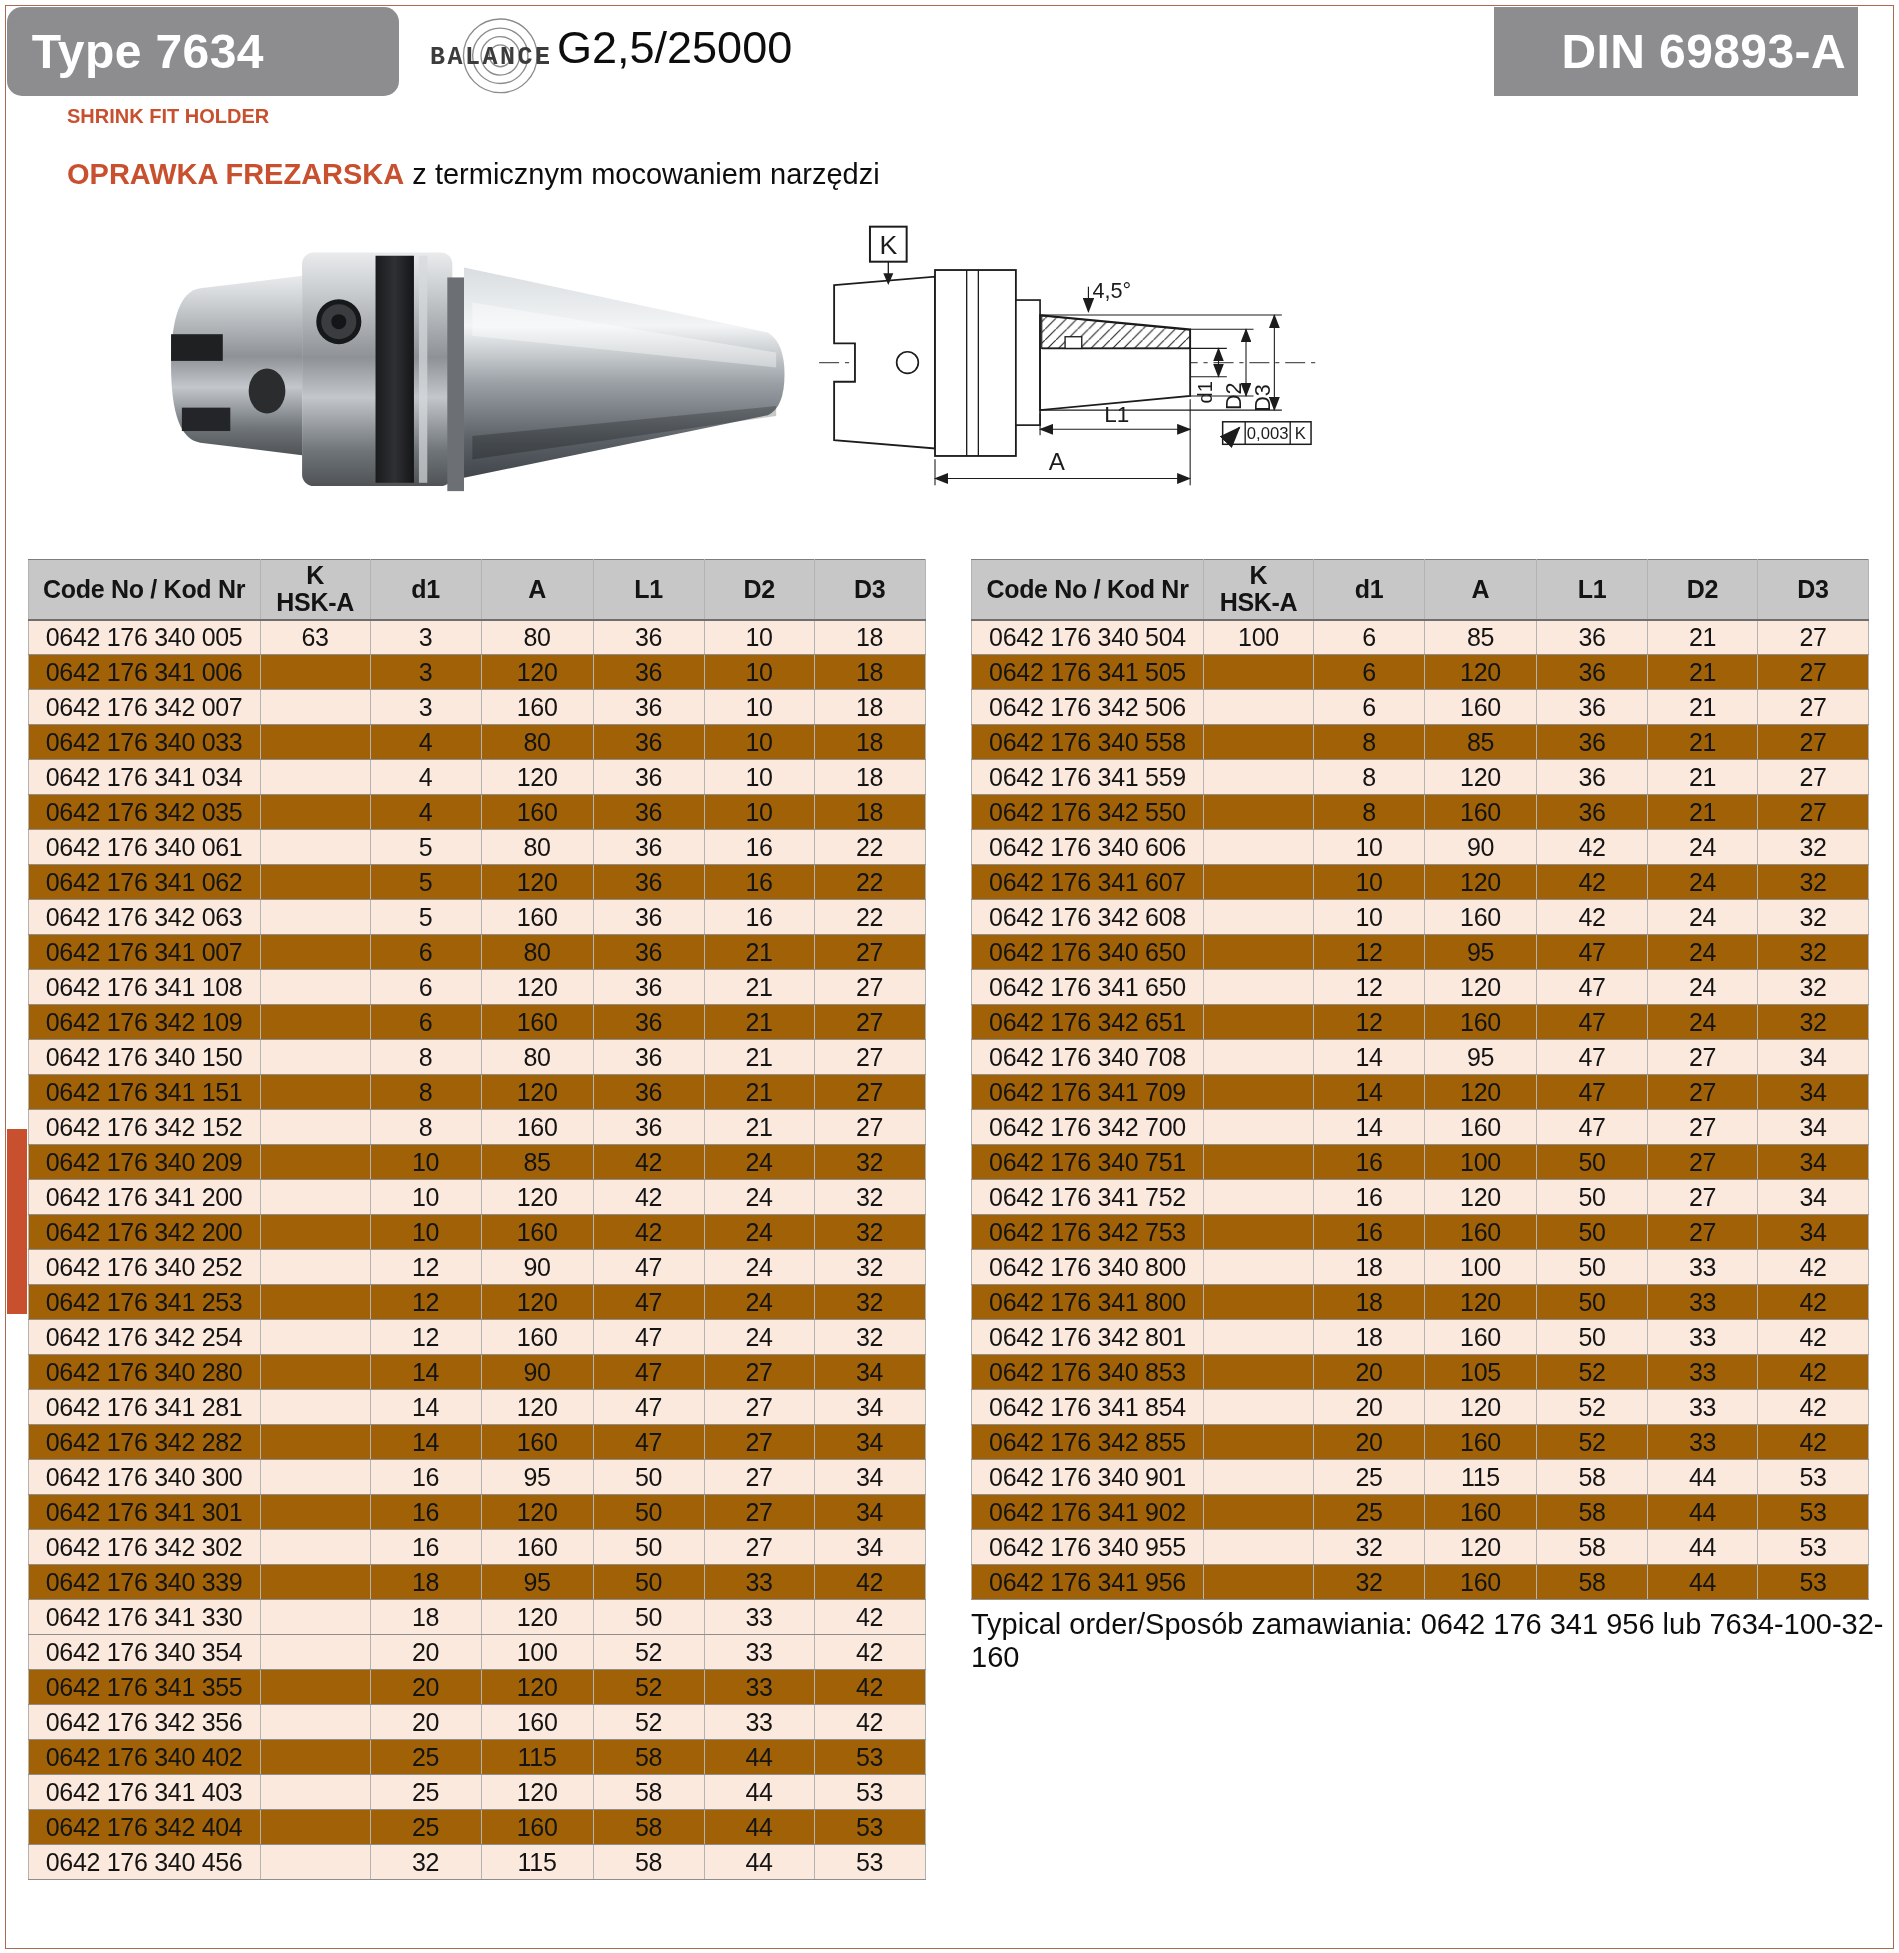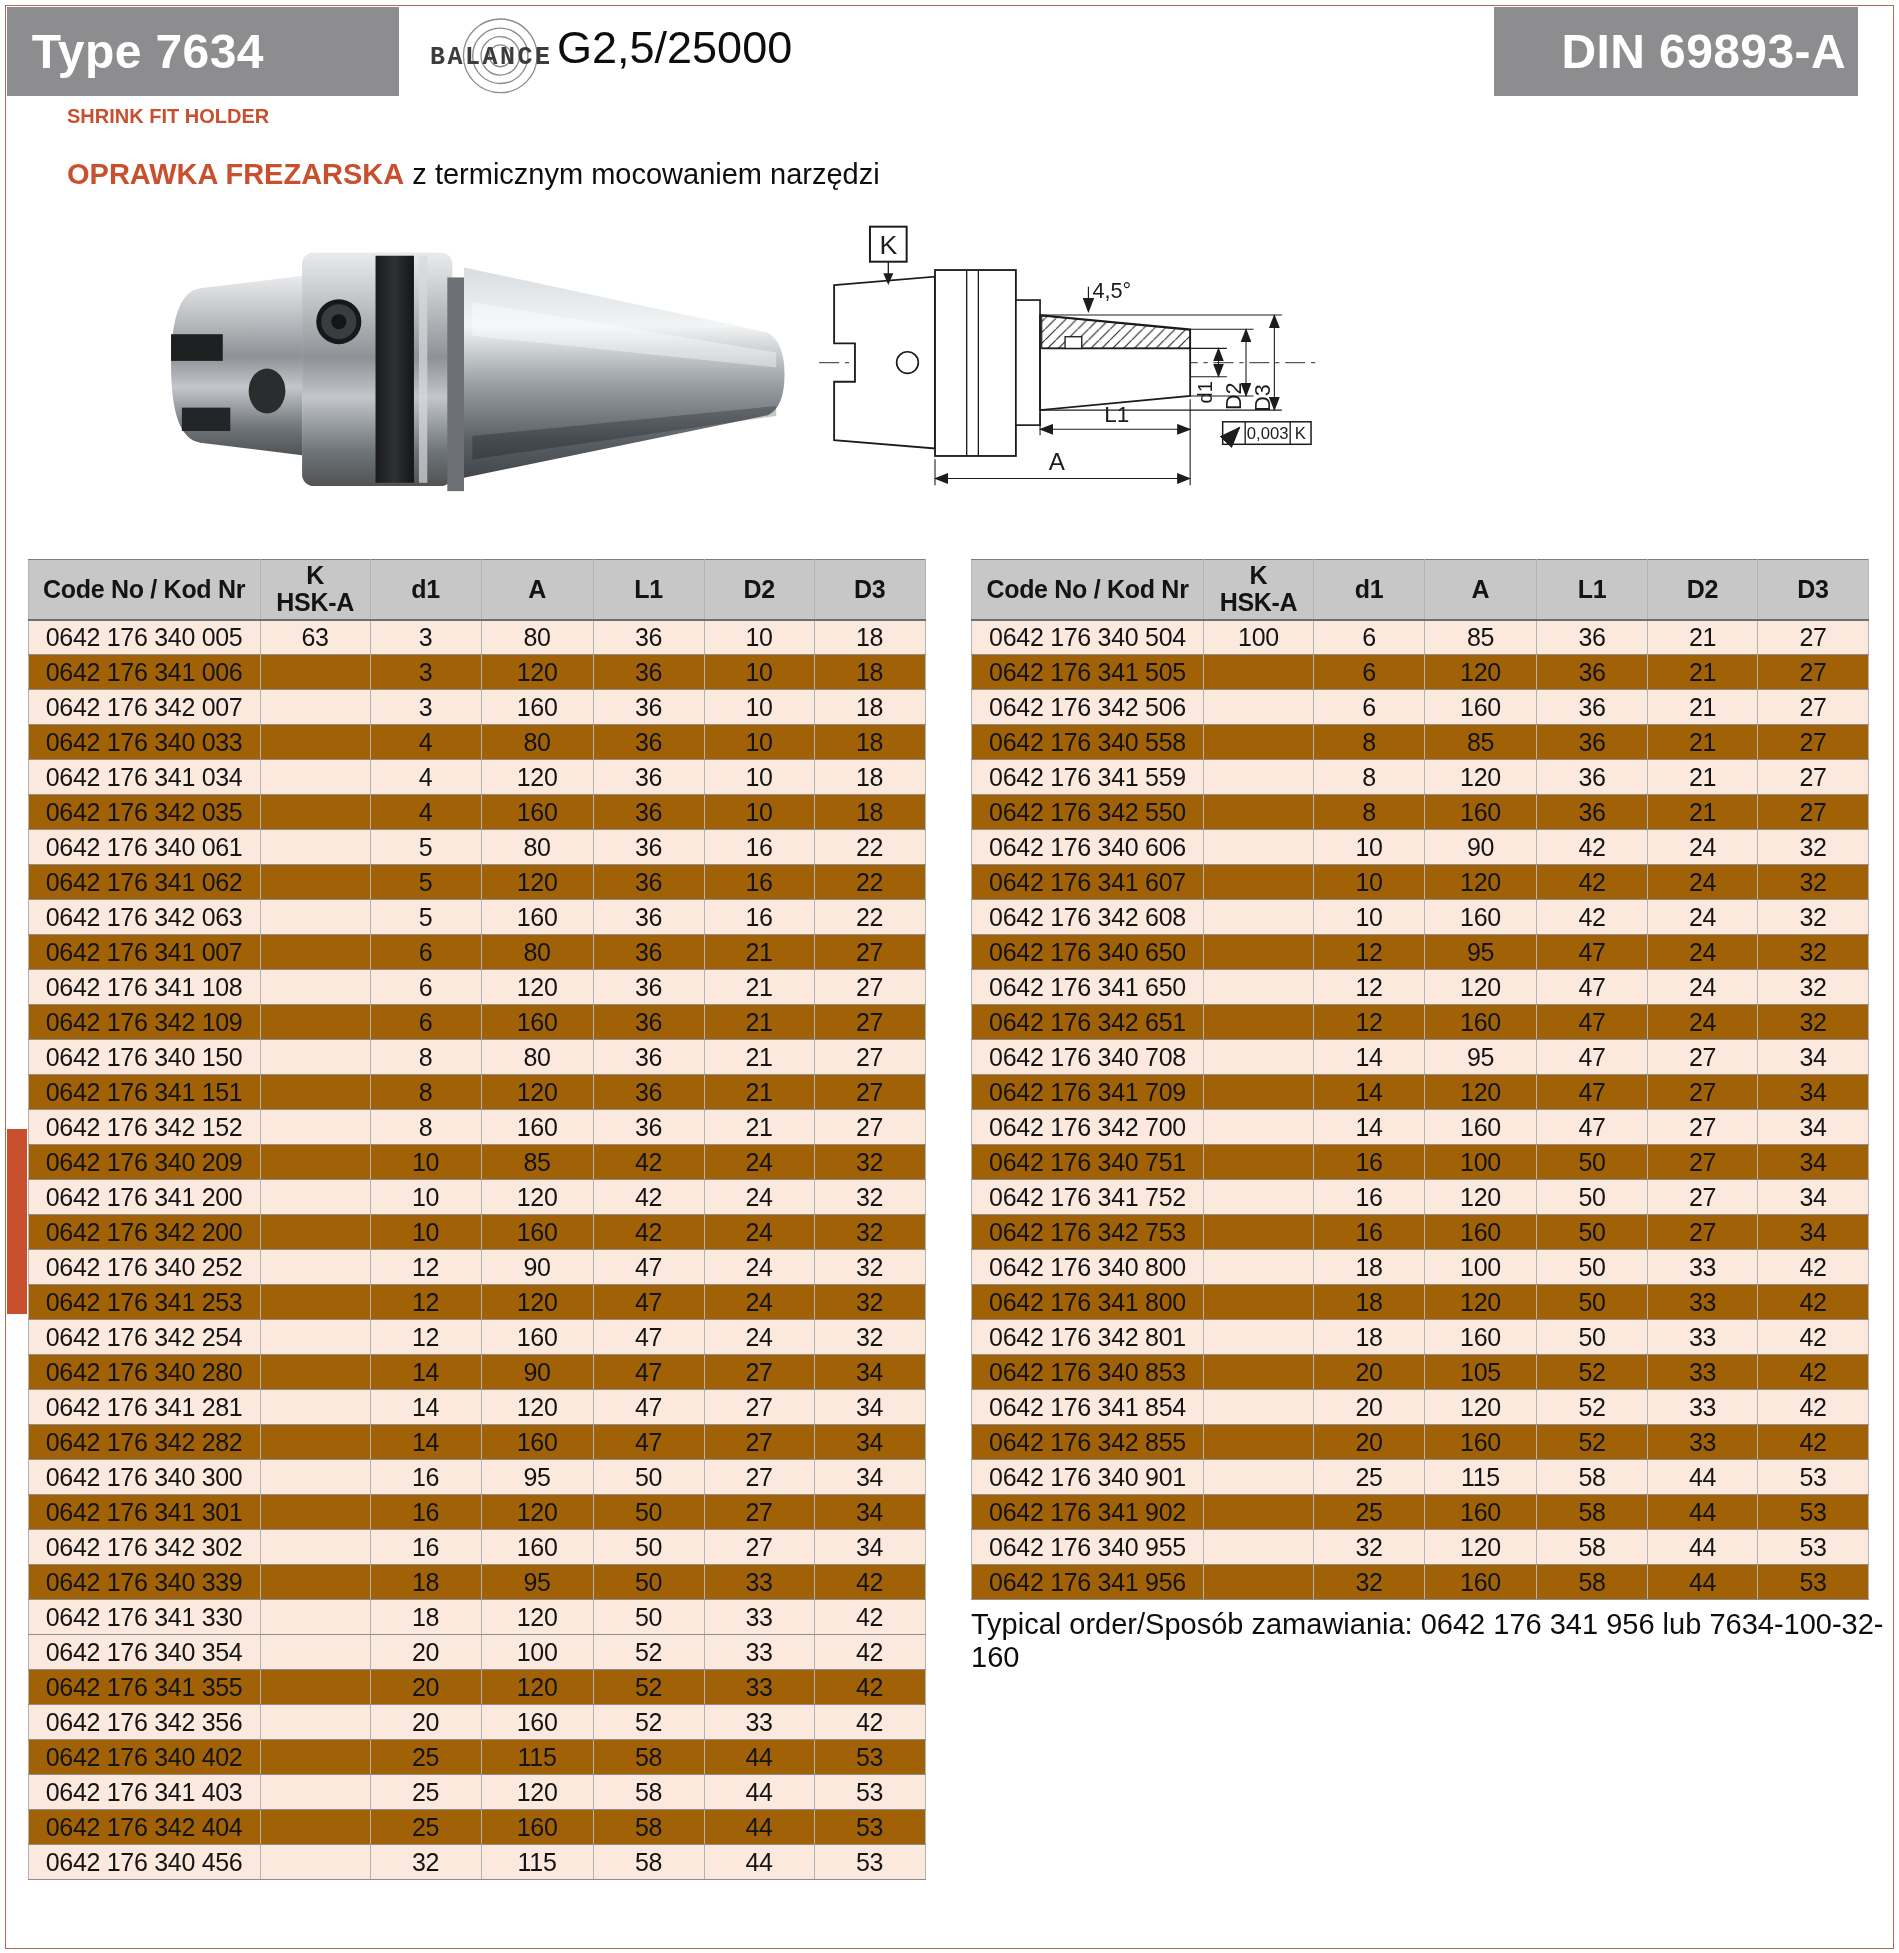--- a/index.html
+++ b/index.html
@@ -17,21 +17,21 @@
     position: absolute; left: 5px; top: 5px; right: 5px; bottom: 5px;
     border: 1.7px solid var(--page-border-brown, #aa6b50);
     pointer-events: none;
   }
   .gray-box {
     position: absolute; top: 6.7px; height: 89px;
     background: var(--header-box-gray, #8d8d8f);
     display: flex; align-items: center;
     color: #fff; font-size: 48px; font-weight: bold; letter-spacing: 0.4px;
   }
-  .type-box { left: 6.7px; width: 392px; padding-left: 25px; }
+  .type-box { left: 6.7px; width: 392px; padding-left: 25px; border-radius: 15px; }
   .din-box { left: 1494px; width: 364px; justify-content: flex-end; padding-right: 12px; }
   .balance { position: absolute; left: 430px; top: 8.3px; width: 384px; height: 94px; }
   .balance-circles { position: absolute; left: 15px; top: 0; }
   .balance-brand {
     position: absolute; left: 0px; top: 35px;
     font-family: Liberation Mono, monospace; font-weight: bold;
     font-size: 25px; letter-spacing: 2.5px; color: #3c3c3c;
   }
   .balance-value {
     position: absolute; left: 127px; top: 13.4px;

